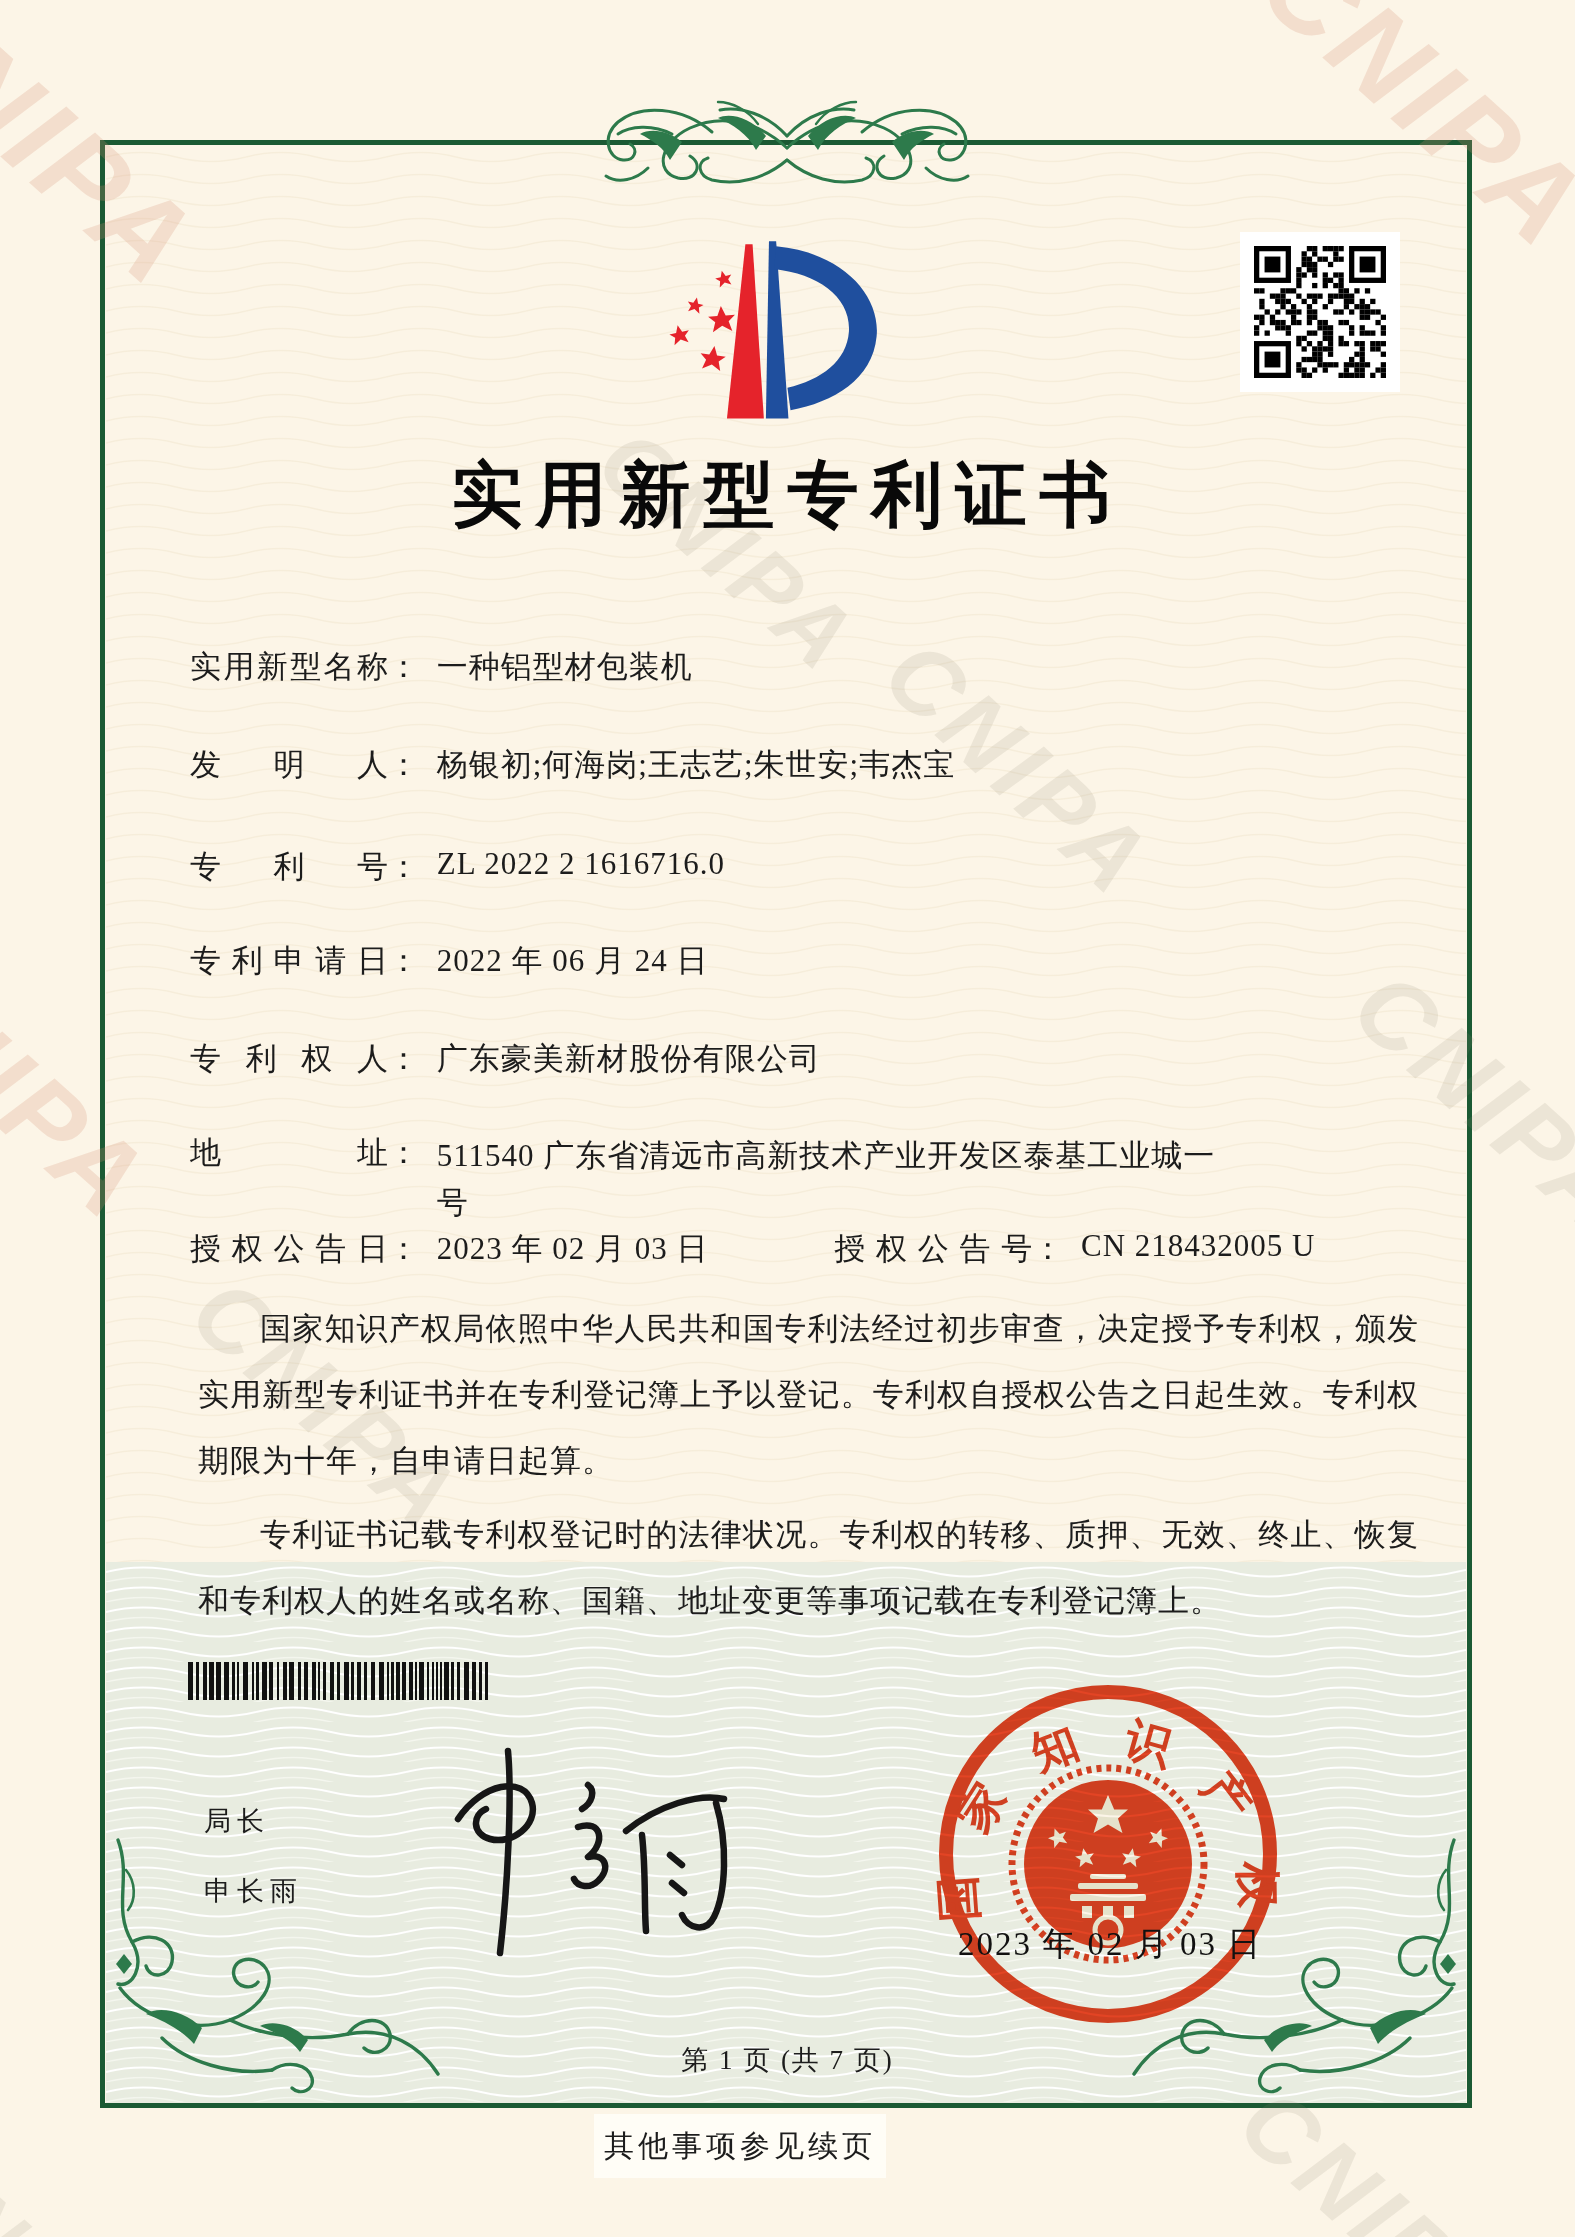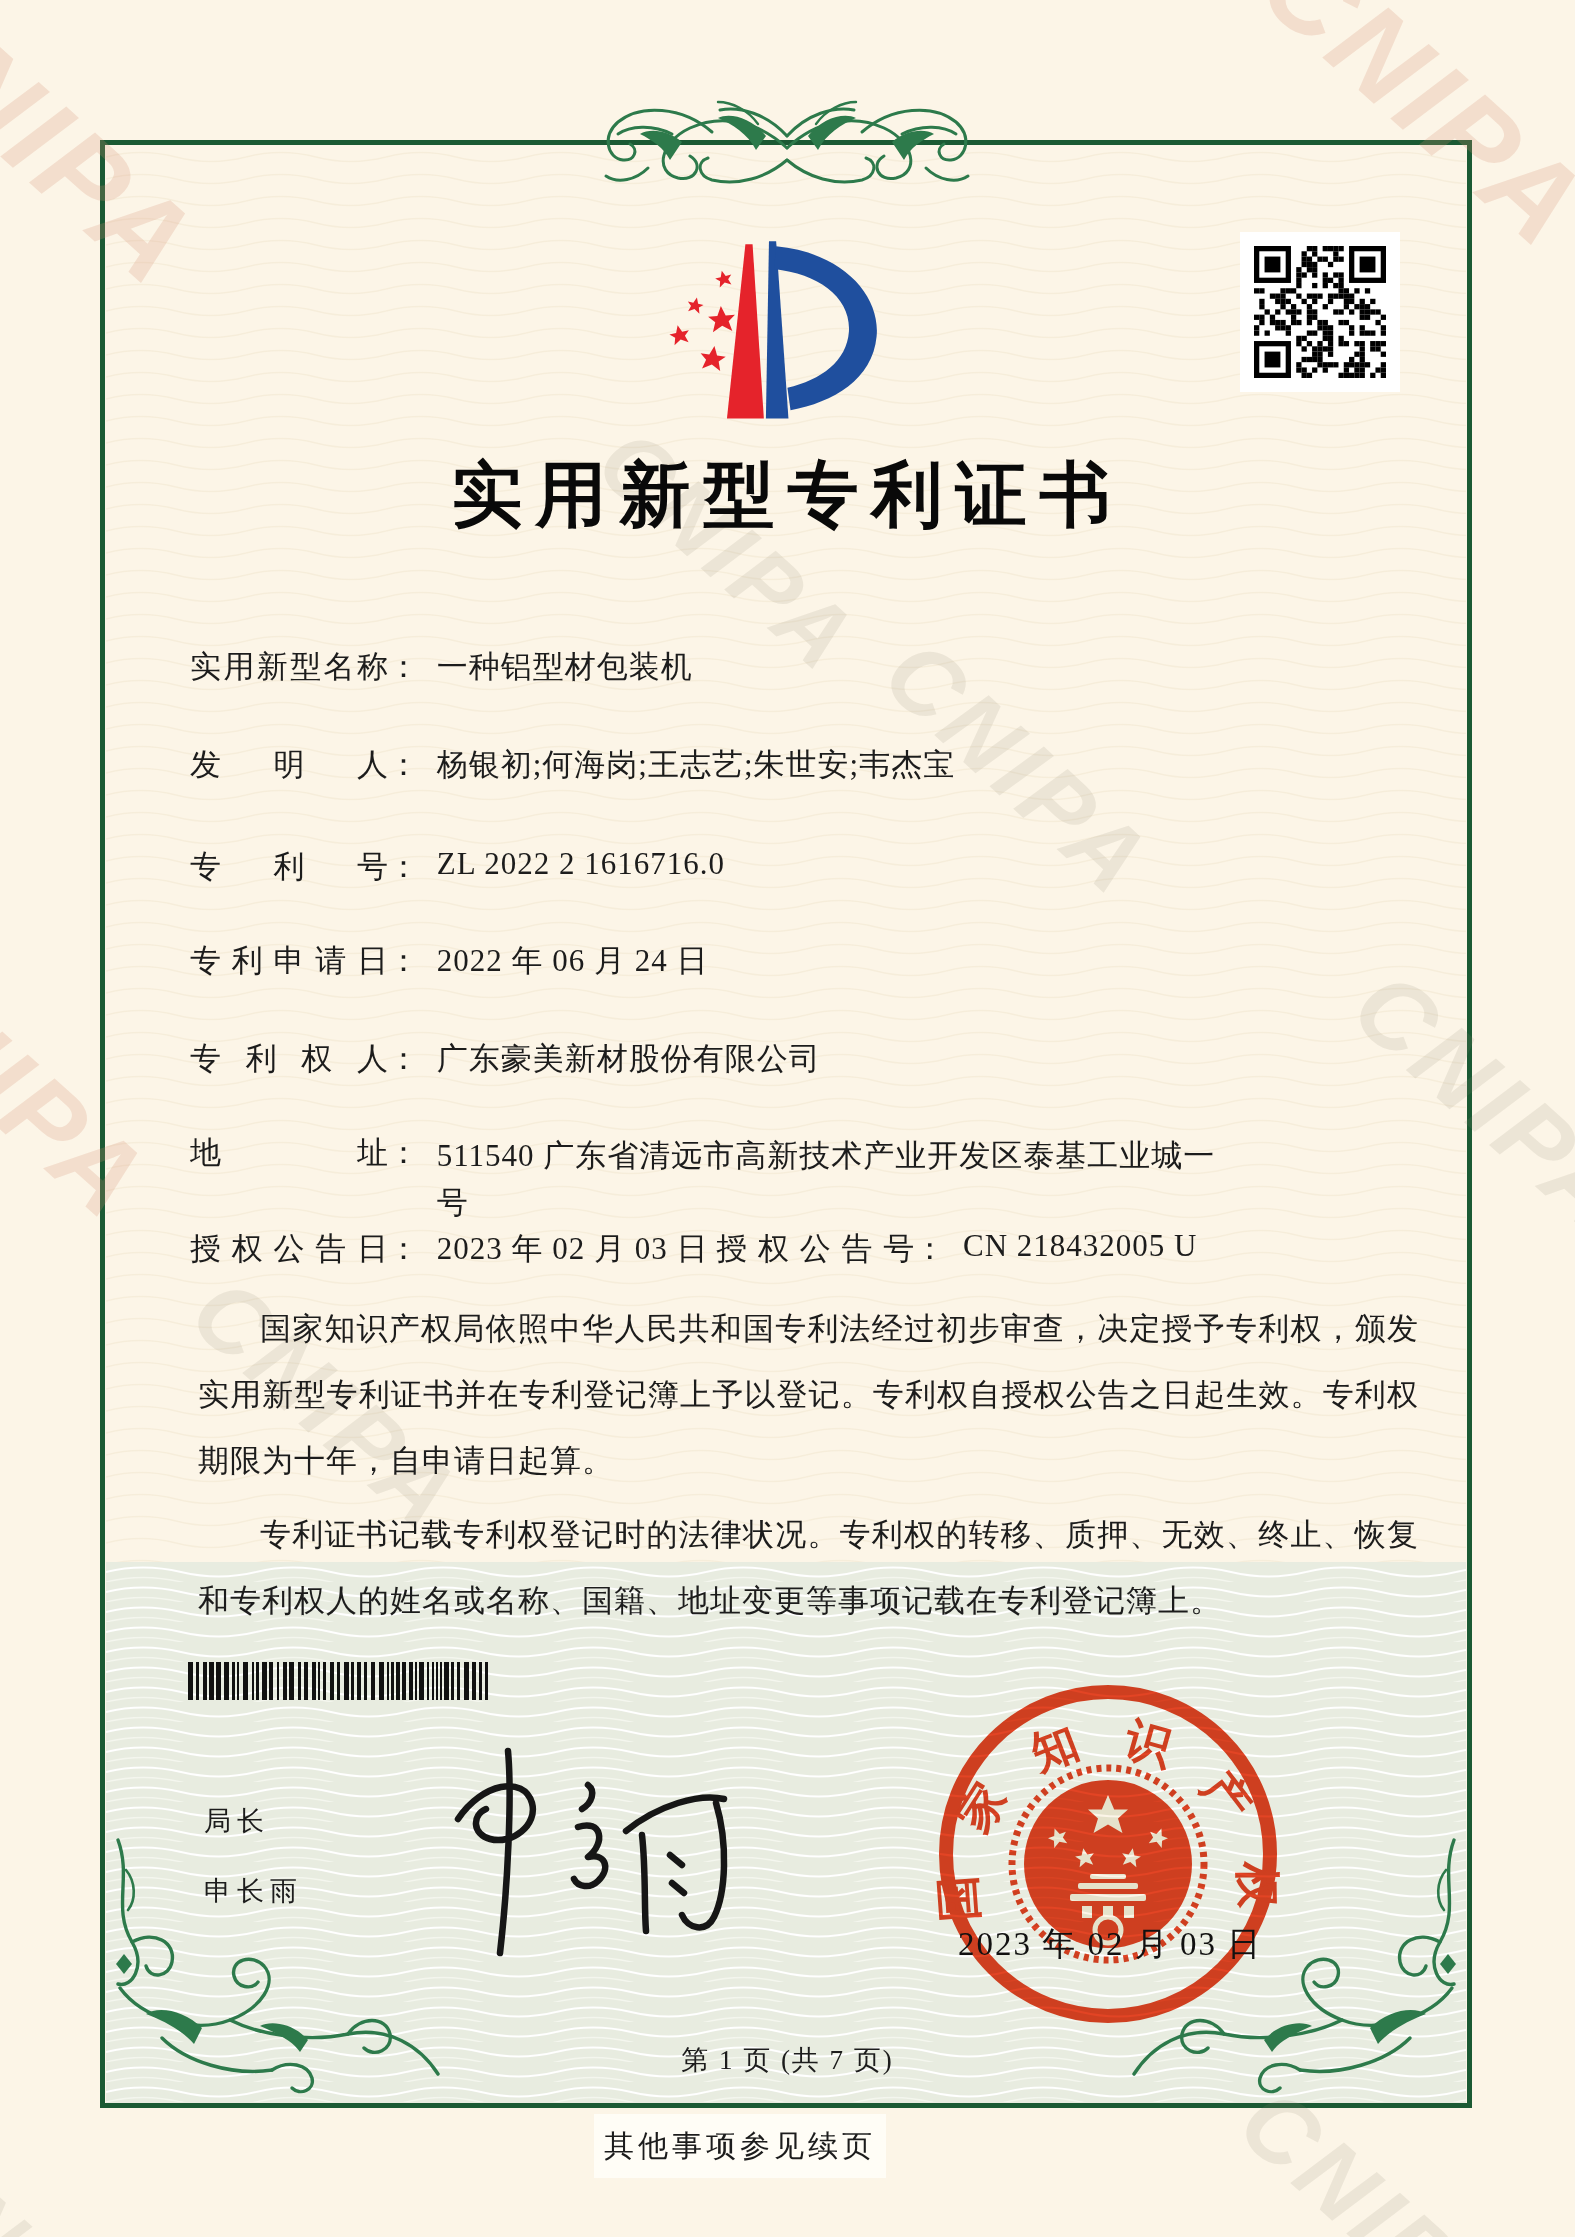--- a/index.html
+++ b/index.html
@@ -55,21 +55,21 @@
   .frow{position:absolute; left:0; white-space:nowrap;}
   .frow.r0{top:0;} .frow.r1{top:98px;} .frow.r2{top:200px;} .frow.r3{top:294px;}
   .frow.r4{top:392px;} .frow.r5{top:486px;} .frow.r6{top:582px;}
   .flabel{
     display:inline-block; width:198px; text-align:justify; text-align-last:justify;
     vertical-align:top;
   }
   .fcolon{display:inline-block; vertical-align:top;}
   .fvalue{display:inline-block; margin-left:10px; vertical-align:top; letter-spacing:1px;}
   .fvalue.wrap{white-space:normal; width:800px; line-height:47px;}
-  .grant2{}
+  .grant2{margin-left:118px;}
   
   .body-text{position:absolute; left:190px; top:1288px; width:1237px; z-index:4;}
   .body-text p{
     margin:8px; font-size:31px; line-height:66px; text-indent:2em;
     text-align:justify; letter-spacing:1px;
   }
   
   .barcode{position:absolute; left:188px; top:1662px; width:306px; height:38px; z-index:4;}
   .officer{position:absolute; left:204px; top:1786px; z-index:4; font-size:27px; letter-spacing:6px; line-height:70px;}
   .signature{position:absolute; left:420px; top:1735px; width:310px; height:245px; z-index:4;}

